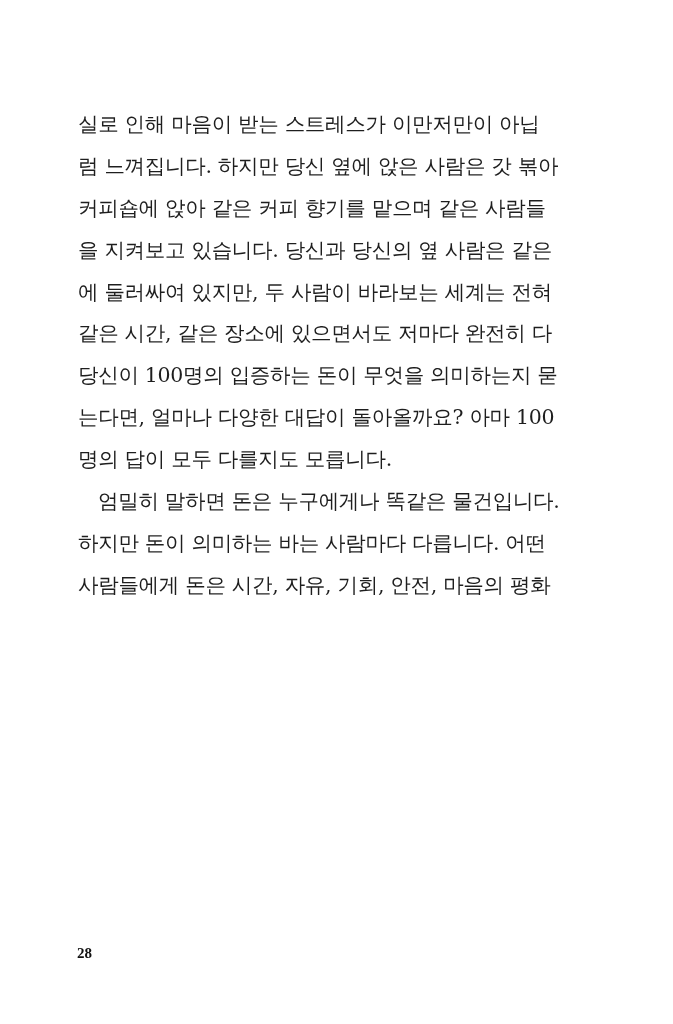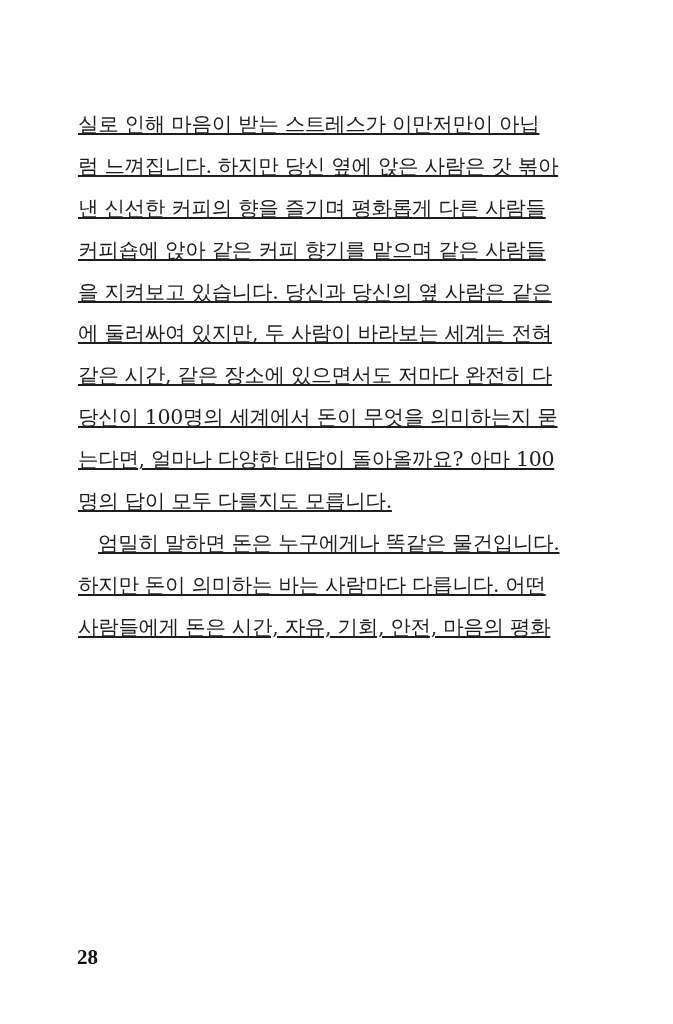--- a/index.html
+++ b/index.html
@@ -2,46 +2,45 @@
 <html><head>
 <meta charset="utf-8">
 <style>
   html, body { margin: 0; padding: 0; }
   body {
     width: 673px; height: 1024px; background: #ffffff; position: relative; overflow: hidden;
     font-family: "DejaVu Serif", "Liberation Serif", serif;
     color: #1e1e1e;
   }
   .page { position: absolute; left: 0; top: 0; width: 673px; height: 1024px; }
-  .text-block { position: absolute; left: 78px; top: 104px; width: 454px; text-decoration: underline; }
+  .text-block { position: absolute; left: 78px; top: 104px; width: 454px; }
   .line {
     height: 41.9px; line-height: 41.9px; font-size: 20.5px;
     white-space: nowrap; text-align: justify; text-align-last: justify;
     letter-spacing: -0.3px;
   }
   .line.last { text-align-last: left; }
   .line.indent { padding-left: 20px; }
   .page-number {
-    position: absolute; left: 77px; top: 945px; font-size: 21px; font-weight: bold;
+    position: absolute; left: 77px; top: 945px; font-size: 15px; font-weight: bold;
     font-family: "Liberation Serif", "DejaVu Serif", serif; color: #111;
   }
 </style>
 </head>
 <body>
 
 <div class="page">
   <div class="text-block">
     <div class="line">실로 인해 마음이 받는 스트레스가 이만저만이 아닙</div>
     <div class="line">럼 느껴집니다. 하지만 당신 옆에 앉은 사람은 갓 볶아</div>
-    <div class="line">낸 신선한 커피의 향을 즐기며 평화롭게 다른 사람들</div>
     <div class="line">커피숍에 앉아 같은 커피 향기를 맡으며 같은 사람들</div>
     <div class="line">을 지켜보고 있습니다. 당신과 당신의 옆 사람은 같은</div>
     <div class="line">에 둘러싸여 있지만, 두 사람이 바라보는 세계는 전혀</div>
     <div class="line">같은 시간, 같은 장소에 있으면서도 저마다 완전히 다</div>
-    <div class="line">당신이 100명의 세계에서 돈이 무엇을 의미하는지 묻</div>
+    <div class="line">당신이 100명의 입증하는 돈이 무엇을 의미하는지 묻</div>
     <div class="line">는다면, 얼마나 다양한 대답이 돌아올까요? 아마 100</div>
     <div class="line last">명의 답이 모두 다를지도 모릅니다.</div>
     <div class="line indent">엄밀히 말하면 돈은 누구에게나 똑같은 물건입니다.</div>
     <div class="line">하지만 돈이 의미하는 바는 사람마다 다릅니다. 어떤</div>
     <div class="line">사람들에게 돈은 시간, 자유, 기회, 안전, 마음의 평화</div>
   </div>
   <div class="page-number">28</div>
 </div>
 
 </body></html>

